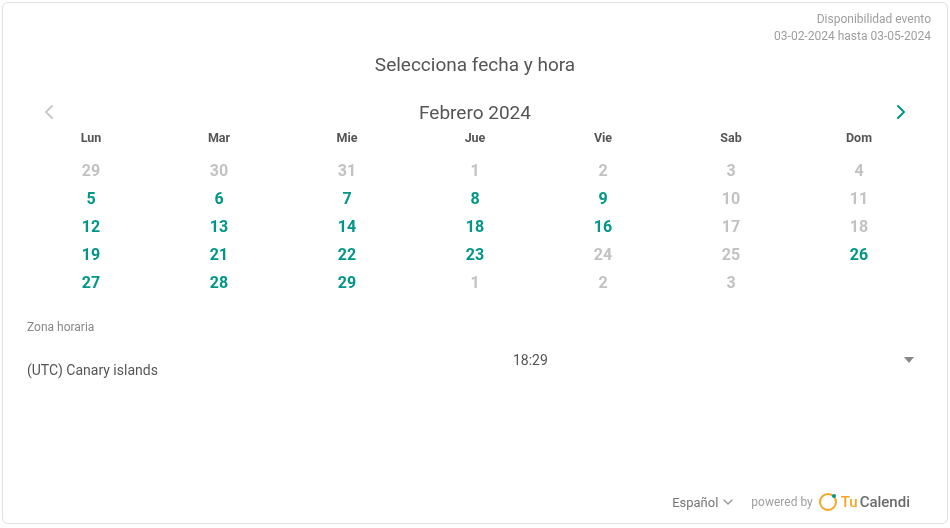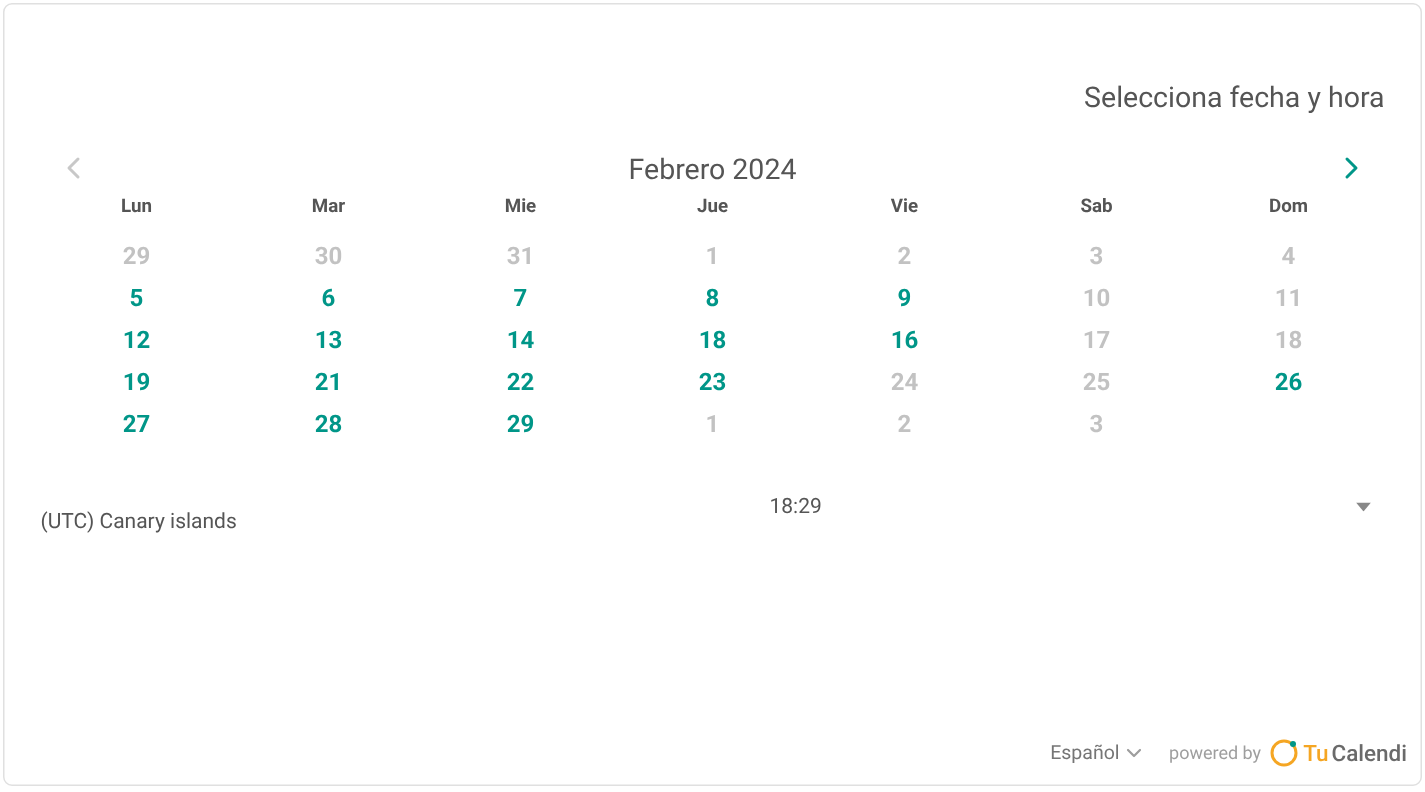--- a/index.html
+++ b/index.html
@@ -28,21 +28,21 @@
     .event-avail {
       position: absolute;
       top: 8px;
       right: 16px;
       text-align: right;
       font-size: 12px;
       color: #9e9e9e;
       line-height: 1.4;
     }
     .page-title {
-      text-align: right;
+      text-align: center;
       font-size: 19px;
       font-weight: 400;
       color: #555;
       margin-top: 36px;
       margin-bottom: 22px;
     }
     .month-nav {
       display: flex;
       align-items: center;
       justify-content: space-between;
@@ -114,21 +114,21 @@
       width: 12px;
       height: 12px;
       display: flex;
       align-items: center;
       justify-content: center;
     }
     .tz-arrow svg { fill: #888; }
     .footer {
       position: absolute;
       bottom: 12px;
-      right: 9px;
+      right: 37px;
       display: flex;
       align-items: center;
       font-size: 13px;
       color: #757575;
     }
     .lang-select {
       display: flex;
       align-items: center;
       gap: 5px;
       margin-right: 18px;
@@ -161,20 +161,24 @@
       background: #009688;
       border-radius: 50%;
       top: -1px;
       right: -1px;
     }
   </style>
 </head>
 <body>
 
 <div class="card">
+  <div class="event-avail">
+    <div>Disponibilidad evento</div>
+    <div>03-02-2024 hasta 03-05-2024</div>
+  </div>
 
   <div class="page-title">Selecciona fecha y hora</div>
 
   <div class="month-nav">
     <div class="nav-btn nav-prev">
       <svg viewBox="0 0 10 16" fill="none">
           <path d="M8 2 L2 8 L8 14" stroke-width="2" stroke-linecap="round" stroke-linejoin="round"></path>
         </svg>
     </div>
     <div class="month-title">Febrero 2024</div>
@@ -226,20 +230,21 @@
       <div class="date-cell avail">26</div>
       <div class="date-cell avail">27</div>
       <div class="date-cell avail">28</div>
       <div class="date-cell avail">29</div>
       <div class="date-cell dim">1</div>
       <div class="date-cell dim">2</div>
       <div class="date-cell dim">3</div>
     </div>
 
   <div class="tz-section">
+    <div class="tz-label">Zona horaria</div>
     <div class="tz-row">
       <div class="tz-name">(UTC) Canary islands</div>
       <div class="tz-time">18:29</div>
       <div class="tz-arrow">
         <svg viewBox="0 0 10 6" width="10" height="6">
             <path d="M0 0 L5 6 L10 0 Z"></path>
           </svg>
       </div>
     </div>
   </div>

